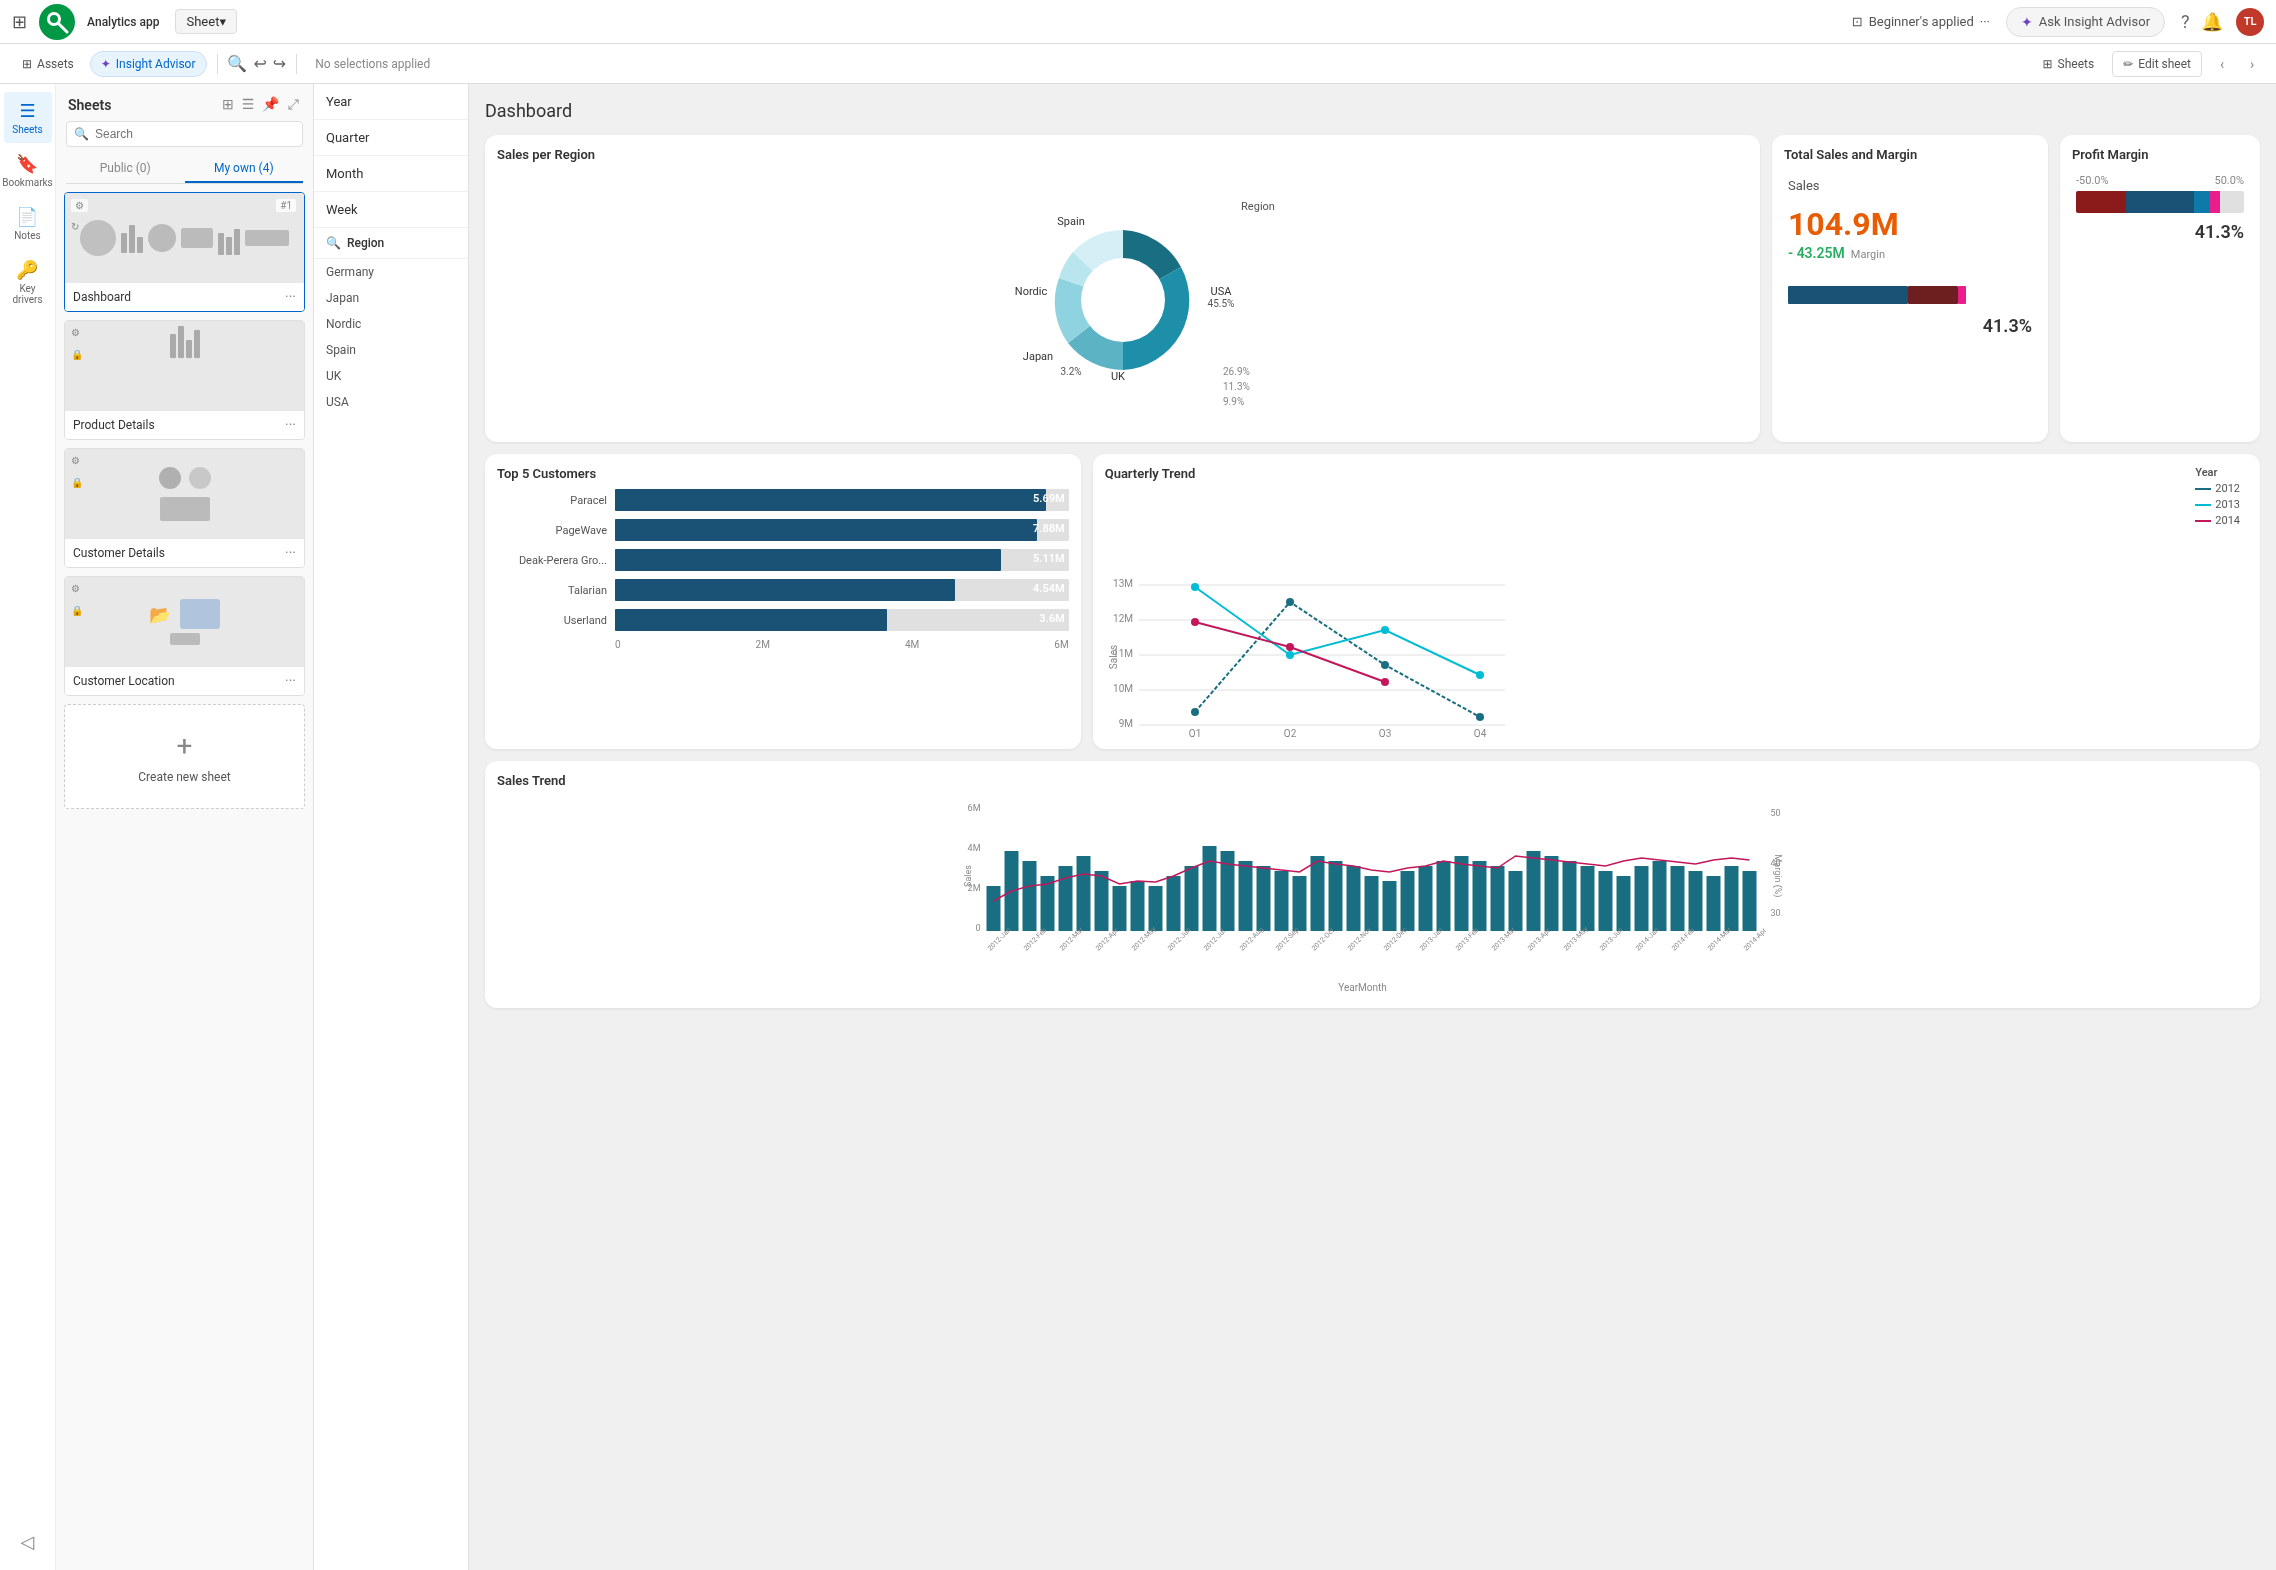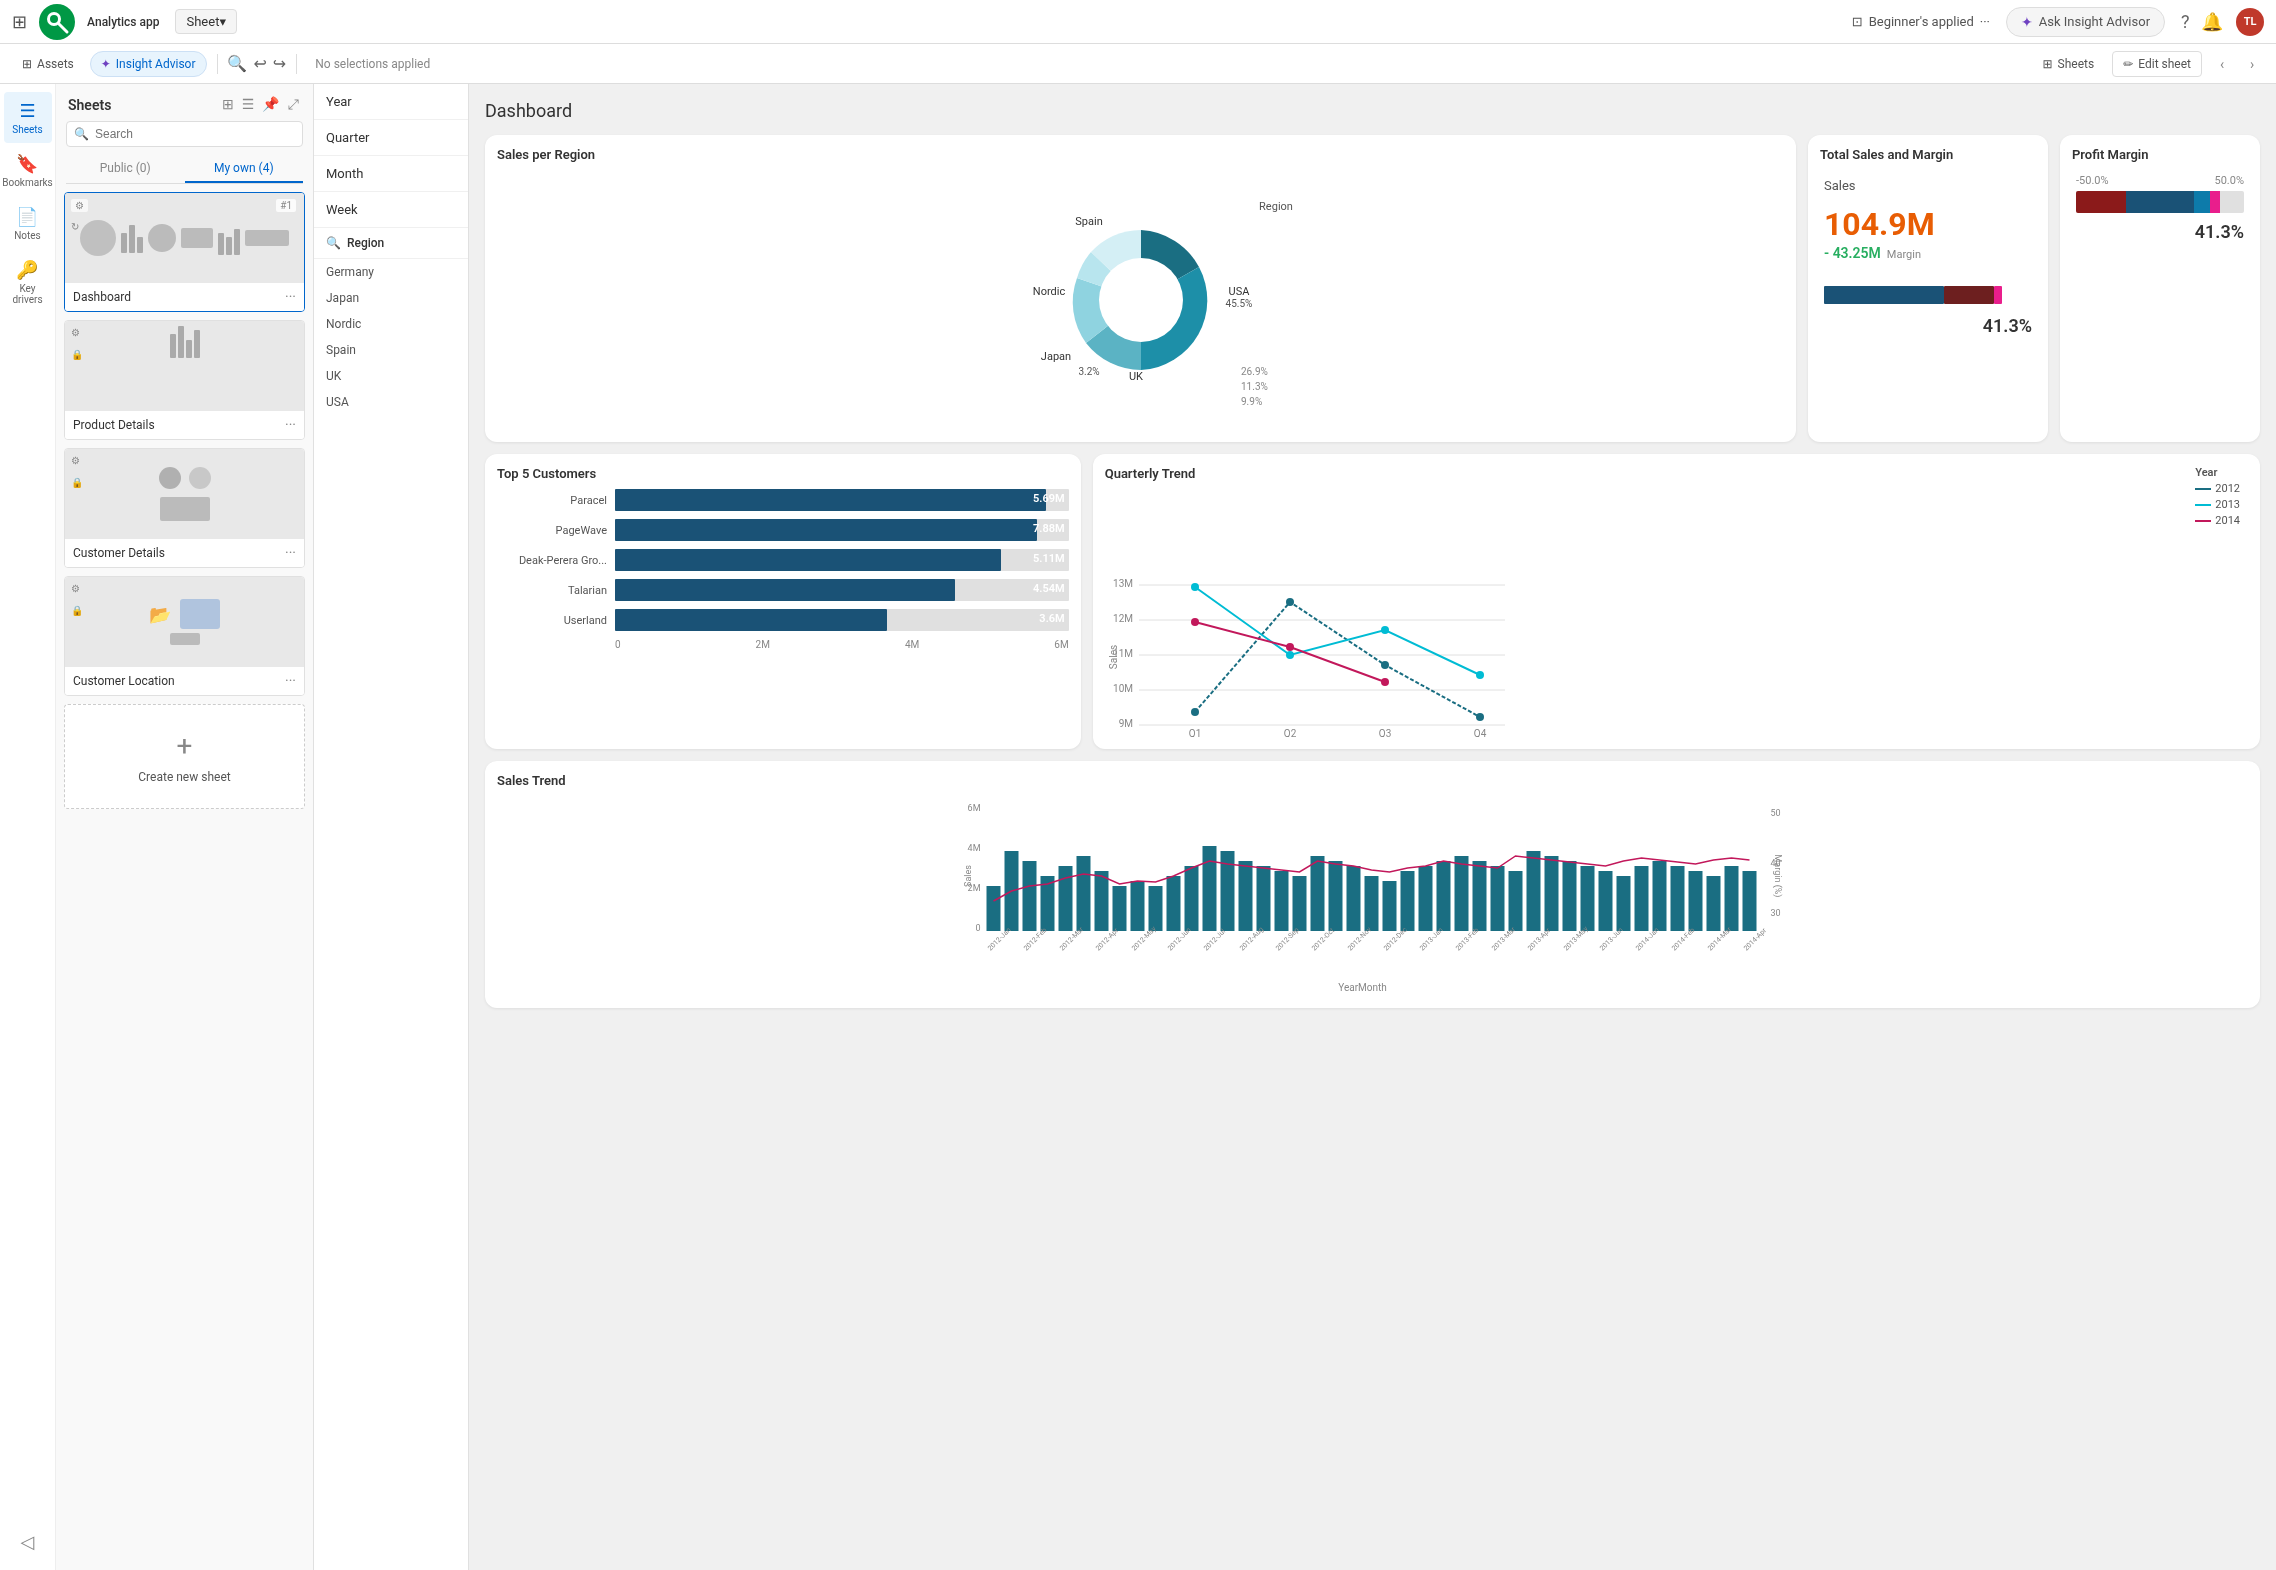--- a/index.html
+++ b/index.html
@@ -85,21 +85,21 @@
     
     .charts-row { display: flex; gap: 12px; margin-bottom: 12px; }
     .chart-card { background: #fff; border-radius: 12px; padding: 12px; box-shadow: 0 1px 3px rgba(0,0,0,0.08); }
     .chart-title { font-size: 13px; font-weight: 600; color: #333; margin-bottom: 8px; }
 
     
     .chart-sales-region { flex: 1; min-width: 300px; }
     .donut-container { display: flex; align-items: center; justify-content: center; height: 260px; position: relative; }
 
     
-    .chart-total-sales { width: 240px; }
+    .chart-total-sales { width: 276px; }
     .sales-value { font-size: 32px; font-weight: 700; color: #e85d04; margin: 12px 0 2px; }
     .sales-margin { display: flex; align-items: baseline; gap: 6px; }
     .margin-value { font-size: 14px; color: #27ae60; font-weight: 600; }
     .margin-label { font-size: 11px; color: #888; }
 
     
     .chart-profit-margin { width: 200px; }
     .profit-bar-labels { display: flex; justify-content: space-between; font-size: 11px; color: #888; margin-bottom: 4px; }
     .profit-value { font-size: 18px; font-weight: 600; color: #333; margin-top: 8px; text-align: right; }
 

